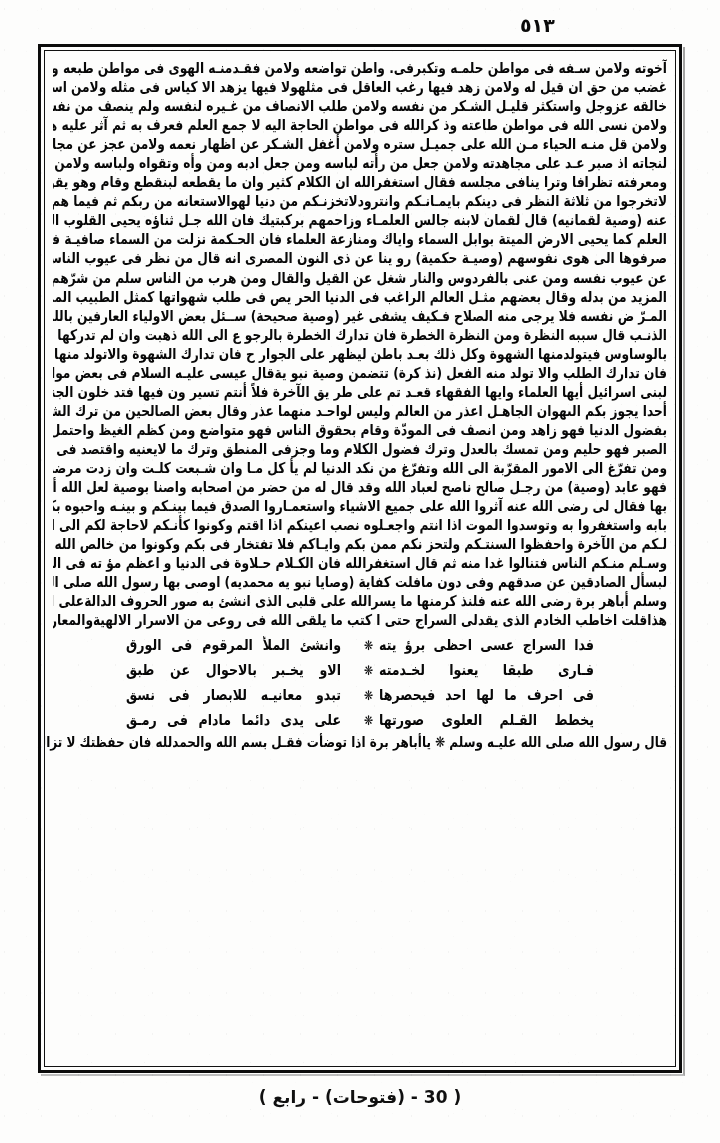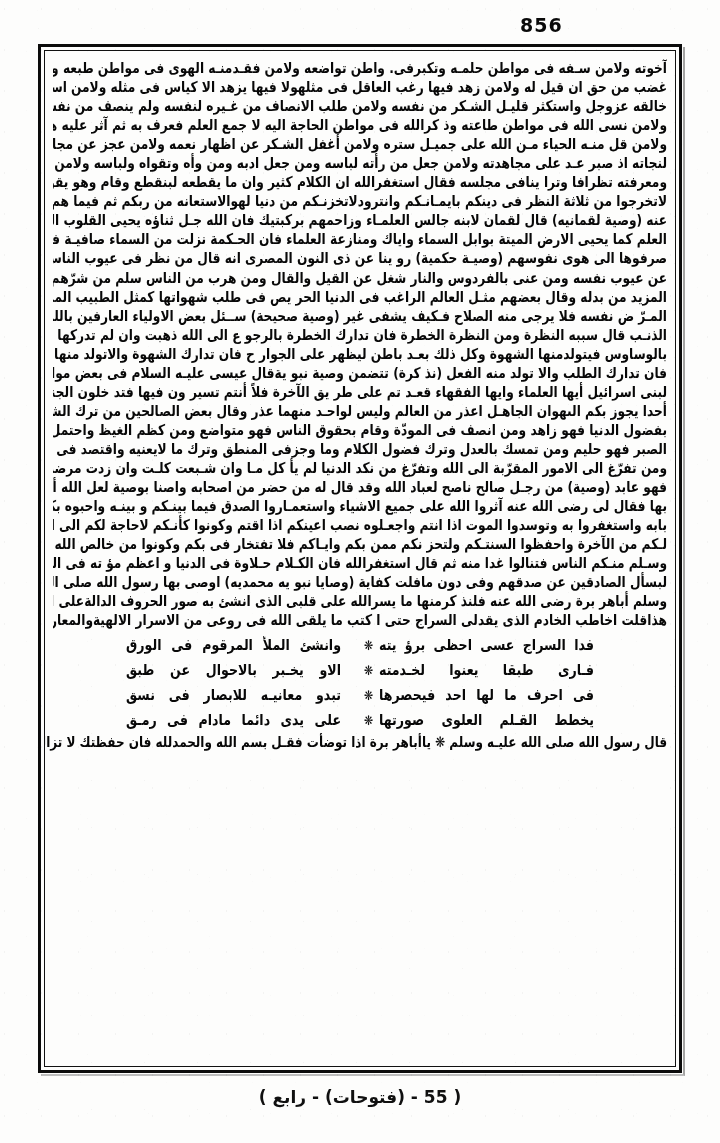--- a/index.html
+++ b/index.html
@@ -181,21 +181,21 @@
       radial-gradient(circle at 88% 15%, #000 0.5px, transparent 0.6px);
     background-size: 37px 41px, 53px 47px, 61px 59px, 43px 67px;
   }
 </style>
 </head>
 <body>
 
 <div id="page">
 
   <div id="folio-number">
-    <span class="num">856</span>
+    <span class="num">٥١٣</span>
   </div>
 
   <div id="frame-shadow"></div>
 
   <div id="frame-outer">
     <div id="frame-inner">
 
       <div id="text-block">
 
         <div class="body-line first-line">آخوته  ولامن سـفه فى مواطن حلمـه وتكبرفى. واطن تواضعه ولامن فقـدمنـه الهوى فى مواطن طبعه  ولامن</div>
@@ -251,17 +251,17 @@
             <span class="hemi hemi-b">على يدى دائما مادام فى رمـق</span>
           </div>
         </div>
 
         <div id="closing-line">قال رسول الله صلى الله عليـه وسلم  ❋  ياأباهر برة  اذا توضأت فقـل بسم الله والحمدلله فان حفظتك لا تزال</div>
 
       </div>
     </div>
   </div>
 
-  <div id="footer-signature">( 55 - (فتوحات) - رابع )</div>
+  <div id="footer-signature">( 30 - (فتوحات) - رابع )</div>
 
   <div id="scan-grain"></div>
 
 </div>
 
 </body></html>

